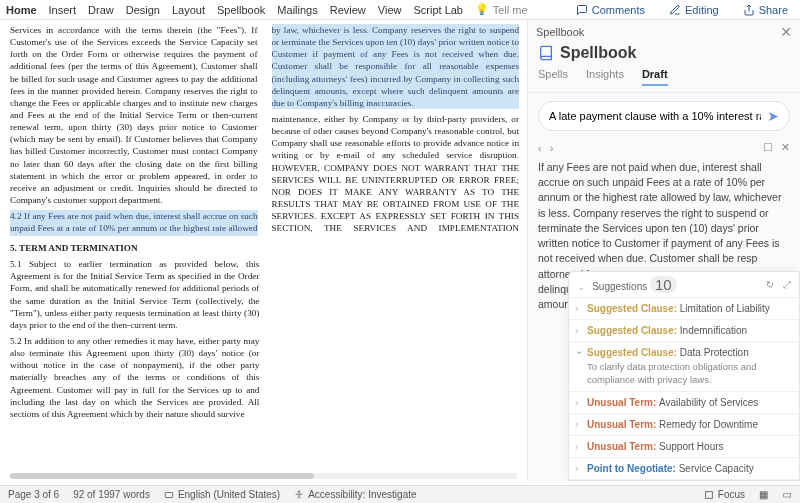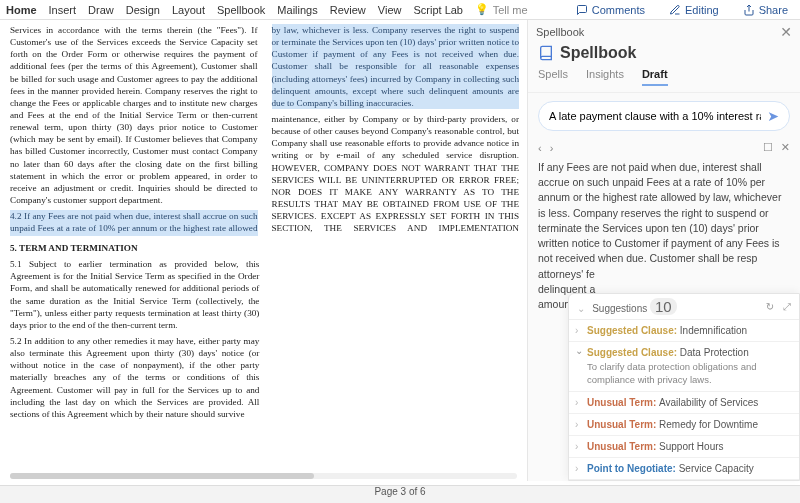--- a/index.html
+++ b/index.html
@@ -43,21 +43,21 @@
   .sugg-item { border-bottom: 1px solid #f0f0f0; padding: 5px 8px 5px 18px; position: relative; font-size: 10px; }
   .sugg-item::before { content: "›"; position: absolute; left: 6px; top: 5px; color: #bbb; font-size: 10px; }
   .sugg-item.open::before { content: "⌄"; color: #999; top: 3px; }
   .sugg-item .kind { font-weight: 600; }
   .sugg-item .topic { color: #555; }
   .sugg-item .expl { color: #888; font-size: 9.5px; margin-top: 3px; line-height: 1.3; }
   .k-sc { color: #c8a24a; }
   .k-ut { color: #c86f4a; }
   .k-at { color: #c0392b; }
   .k-pn { color: #3b7ab6; }
-  .statusbar { position: absolute; bottom: 0; left: 0; right: 0; height: 18px; background: #f3f3f3; border-top: 1px solid #ddd; display: flex; align-items: center; font-size: 10px; color: #555; padding: 0 8px; gap: 14px; flex-direction: column; }
+  .statusbar { position: absolute; bottom: 0; left: 0; right: 0; height: 18px; background: #f3f3f3; border-top: 1px solid #ddd; display: flex; align-items: center; font-size: 10px; color: #555; padding: 0 8px; gap: 14px; }
   .statusbar .sbspacer { flex: 1; }
   .statusbar .item { display: flex; align-items: center; gap: 4px; cursor: pointer; }
   .statusbar .item svg { width: 10px; height: 10px; }
   .scrollh { position: absolute; left: 10px; right: 10px; bottom: 2px; height: 6px; background: #f0f0f0; border-radius: 3px; }
   .scrollh .thumb { position: absolute; left: 0; width: 60%; top: 0; bottom: 0; background: #cfcfcf; border-radius: 3px; }
 </style>
 </head>
 <body>
 
 <div class="ribbon">
@@ -163,20 +163,21 @@
           <span style="color:#bbb;margin-right:4px;">⌄</span>
           <span>Suggestions</span>
           <span class="count">10</span>
         </span>
         <span>
           <span style="color:#999;">↻</span>
           <span style="color:#999;margin-left:6px;">⤢</span>
         </span>
       </div>
       <div class="sugg-list" id="sugg-list">
+          <div class="sugg-item"><span class="kind k-sc">Suggested Clause: </span><span class="topic">Limitation of Liability</span></div>
           <div class="sugg-item"><span class="kind k-sc">Suggested Clause: </span><span class="topic">Indemnification</span></div>
           <div class="sugg-item open"><span class="kind k-sc">Suggested Clause: </span><span class="topic">Data Protection</span><div class="expl">To clarify data protection obligations and compliance with privacy laws.</div></div>
           <div class="sugg-item"><span class="kind k-ut">Unusual Term: </span><span class="topic">Availability of Services</span></div>
           <div class="sugg-item"><span class="kind k-ut">Unusual Term: </span><span class="topic">Remedy for Downtime</span></div>
           <div class="sugg-item"><span class="kind k-ut">Unusual Term: </span><span class="topic">Support Hours</span></div>
           <div class="sugg-item"><span class="kind k-pn">Point to Negotiate: </span><span class="topic">Service Capacity</span></div>
         </div>
     </div>
   </div>
 </div>

